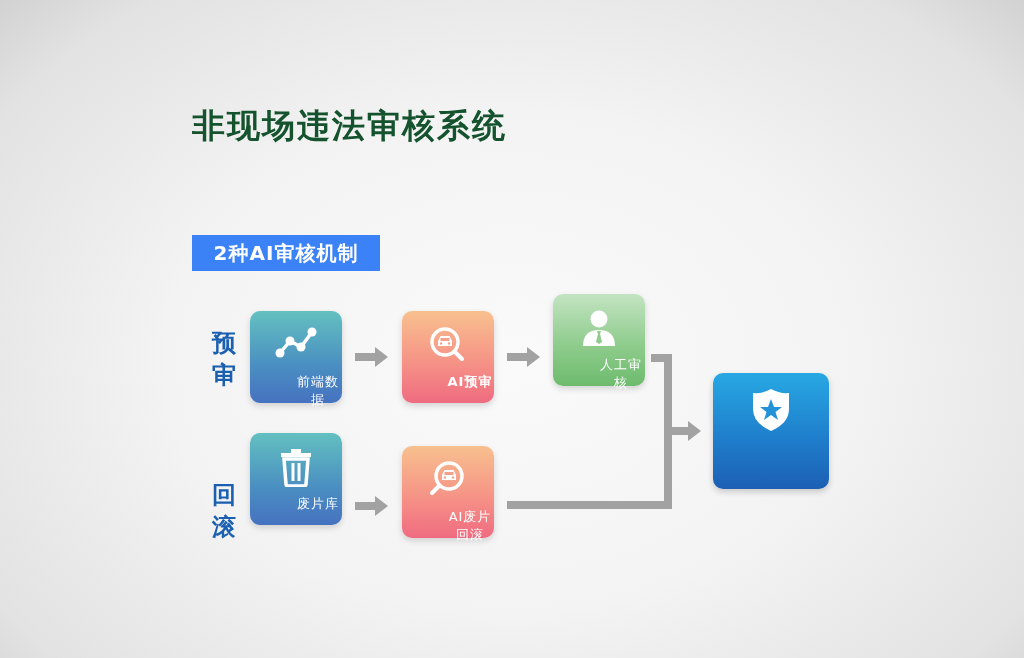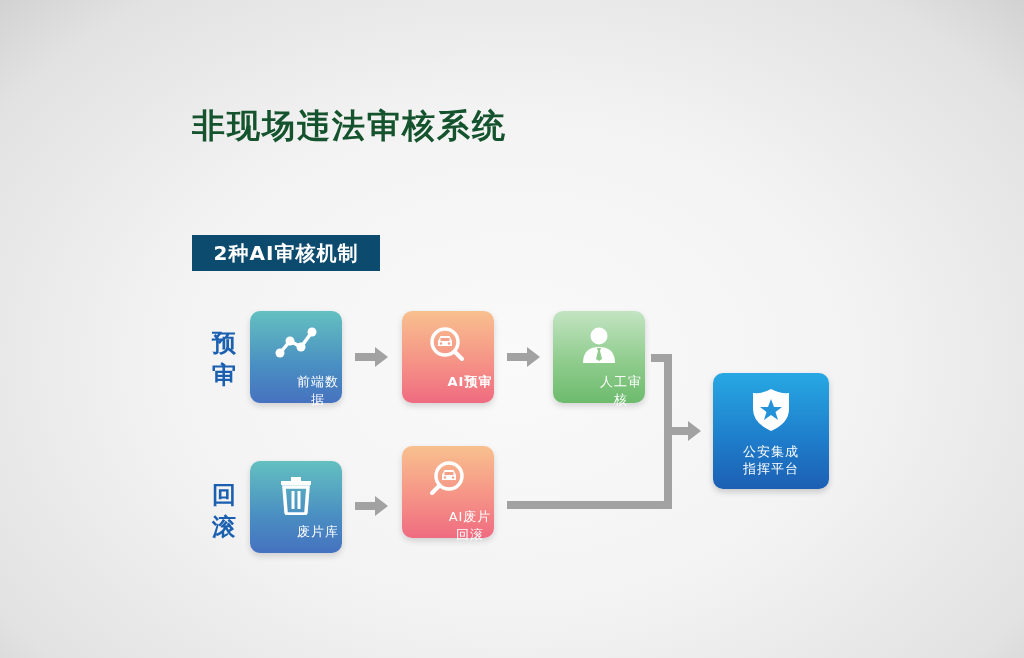--- a/index.html
+++ b/index.html
@@ -7,21 +7,21 @@
     width:1024px; height:658px; position:relative; overflow:hidden;
     font-family:"DejaVu Sans","Liberation Sans",sans-serif;
     background: radial-gradient(ellipse 75% 85% at 50% 55%, #fafafa 0%, #f3f3f3 45%, #e2e2e2 80%, #c9c9c9 100%);
   }
   .title {
     position:absolute; left:192px; top:104px;
     font-size:33px; font-weight:bold; color:#14532d; letter-spacing:2px;
   }
   .subtitle {
     position:absolute; left:192px; top:235px; width:188px; height:36px;
-    background:#0c4a6e; color:#fff; font-size:20px; font-weight:bold;
+    background:#3b82f6; color:#fff; font-size:20px; font-weight:bold;
     line-height:36px; text-align:center; letter-spacing:1px;
   }
   .rowlabel {
     position:absolute; width:30px; color:#1a5fb0; font-weight:bold;
     font-size:24px; line-height:32px; text-align:center;
   }
   .box {
     position:absolute; width:92px; height:92px; border-radius:10px;
     box-shadow:0 3px 6px rgba(0,0,0,0.15);
     color:#fff; text-align:center;
@@ -86,32 +86,32 @@
     </svg>
   </div>
   <div class="lbl">AI预审</div>
 </div>
 
 <svg class="arrow" style="left:507px; top:347px;" width="34" height="20" viewBox="0 0 34 20">
   <rect x="0" y="6" width="22" height="8" fill="#a2a2a2"></rect>
   <polygon points="20,0 33,10 20,20" fill="#a2a2a2"></polygon>
 </svg>
 
-<div class="box green" style="left:553px; top:311px;">
+<div class="box green" style="left:553px; top:294px;">
   <div class="icon">
     <svg width="40" height="40" viewBox="0 0 40 40">
       <circle cx="20" cy="11" r="8.5" fill="#fff"></circle>
       <path d="M4,38 Q4,22 20,22 Q36,22 36,38 Z" fill="#fff"></path>
       <polygon points="18,23 22,23 21,26 23,34 20,36 17,34 19,26" fill="#8fcc8d"></polygon>
     </svg>
   </div>
   <div class="lbl">人工审核</div>
 </div>
 
-<div class="box blue-teal" style="left:250px; top:461px;">
+<div class="box blue-teal" style="left:250px; top:433px;">
   <div class="icon">
     <svg width="36" height="40" viewBox="0 0 36 40">
       <rect x="13" y="2" width="10" height="4" fill="#fff"></rect>
       <rect x="3" y="6" width="30" height="4" fill="#fff"></rect>
       <path d="M6,12 L30,12 L28,37 Q28,39 26,39 L10,39 Q8,39 8,37 Z" fill="none" stroke="#fff" stroke-width="3.5"></path>
       <rect x="13.5" y="16" width="3" height="18" fill="#fff"></rect>
       <rect x="19.5" y="16" width="3" height="18" fill="#fff"></rect>
     </svg>
   </div>
   <div class="lbl">废片库</div>
@@ -144,17 +144,13 @@
   <polygon points="18,0 31,10 18,20" fill="#a2a2a2"></polygon>
 </svg>
 
 <div class="final">
   <div class="icon">
     <svg width="42" height="46" viewBox="0 0 42 46">
       <path d="M21,2 Q30,7 39,6 L39,22 Q39,36 21,44 Q3,36 3,22 L3,6 Q12,7 21,2 Z" fill="#fff"></path>
       <polygon points="21,12 24,20 32,20 25.5,25 28,33 21,28 14,33 16.5,25 10,20 18,20" fill="#2392d8"></polygon>
     </svg>
   </div>
-  <div class="lbl">
-    <div>公安集成</div>
-    <div>指挥平台</div>
-  </div>
 </div>
 
 </body></html>

